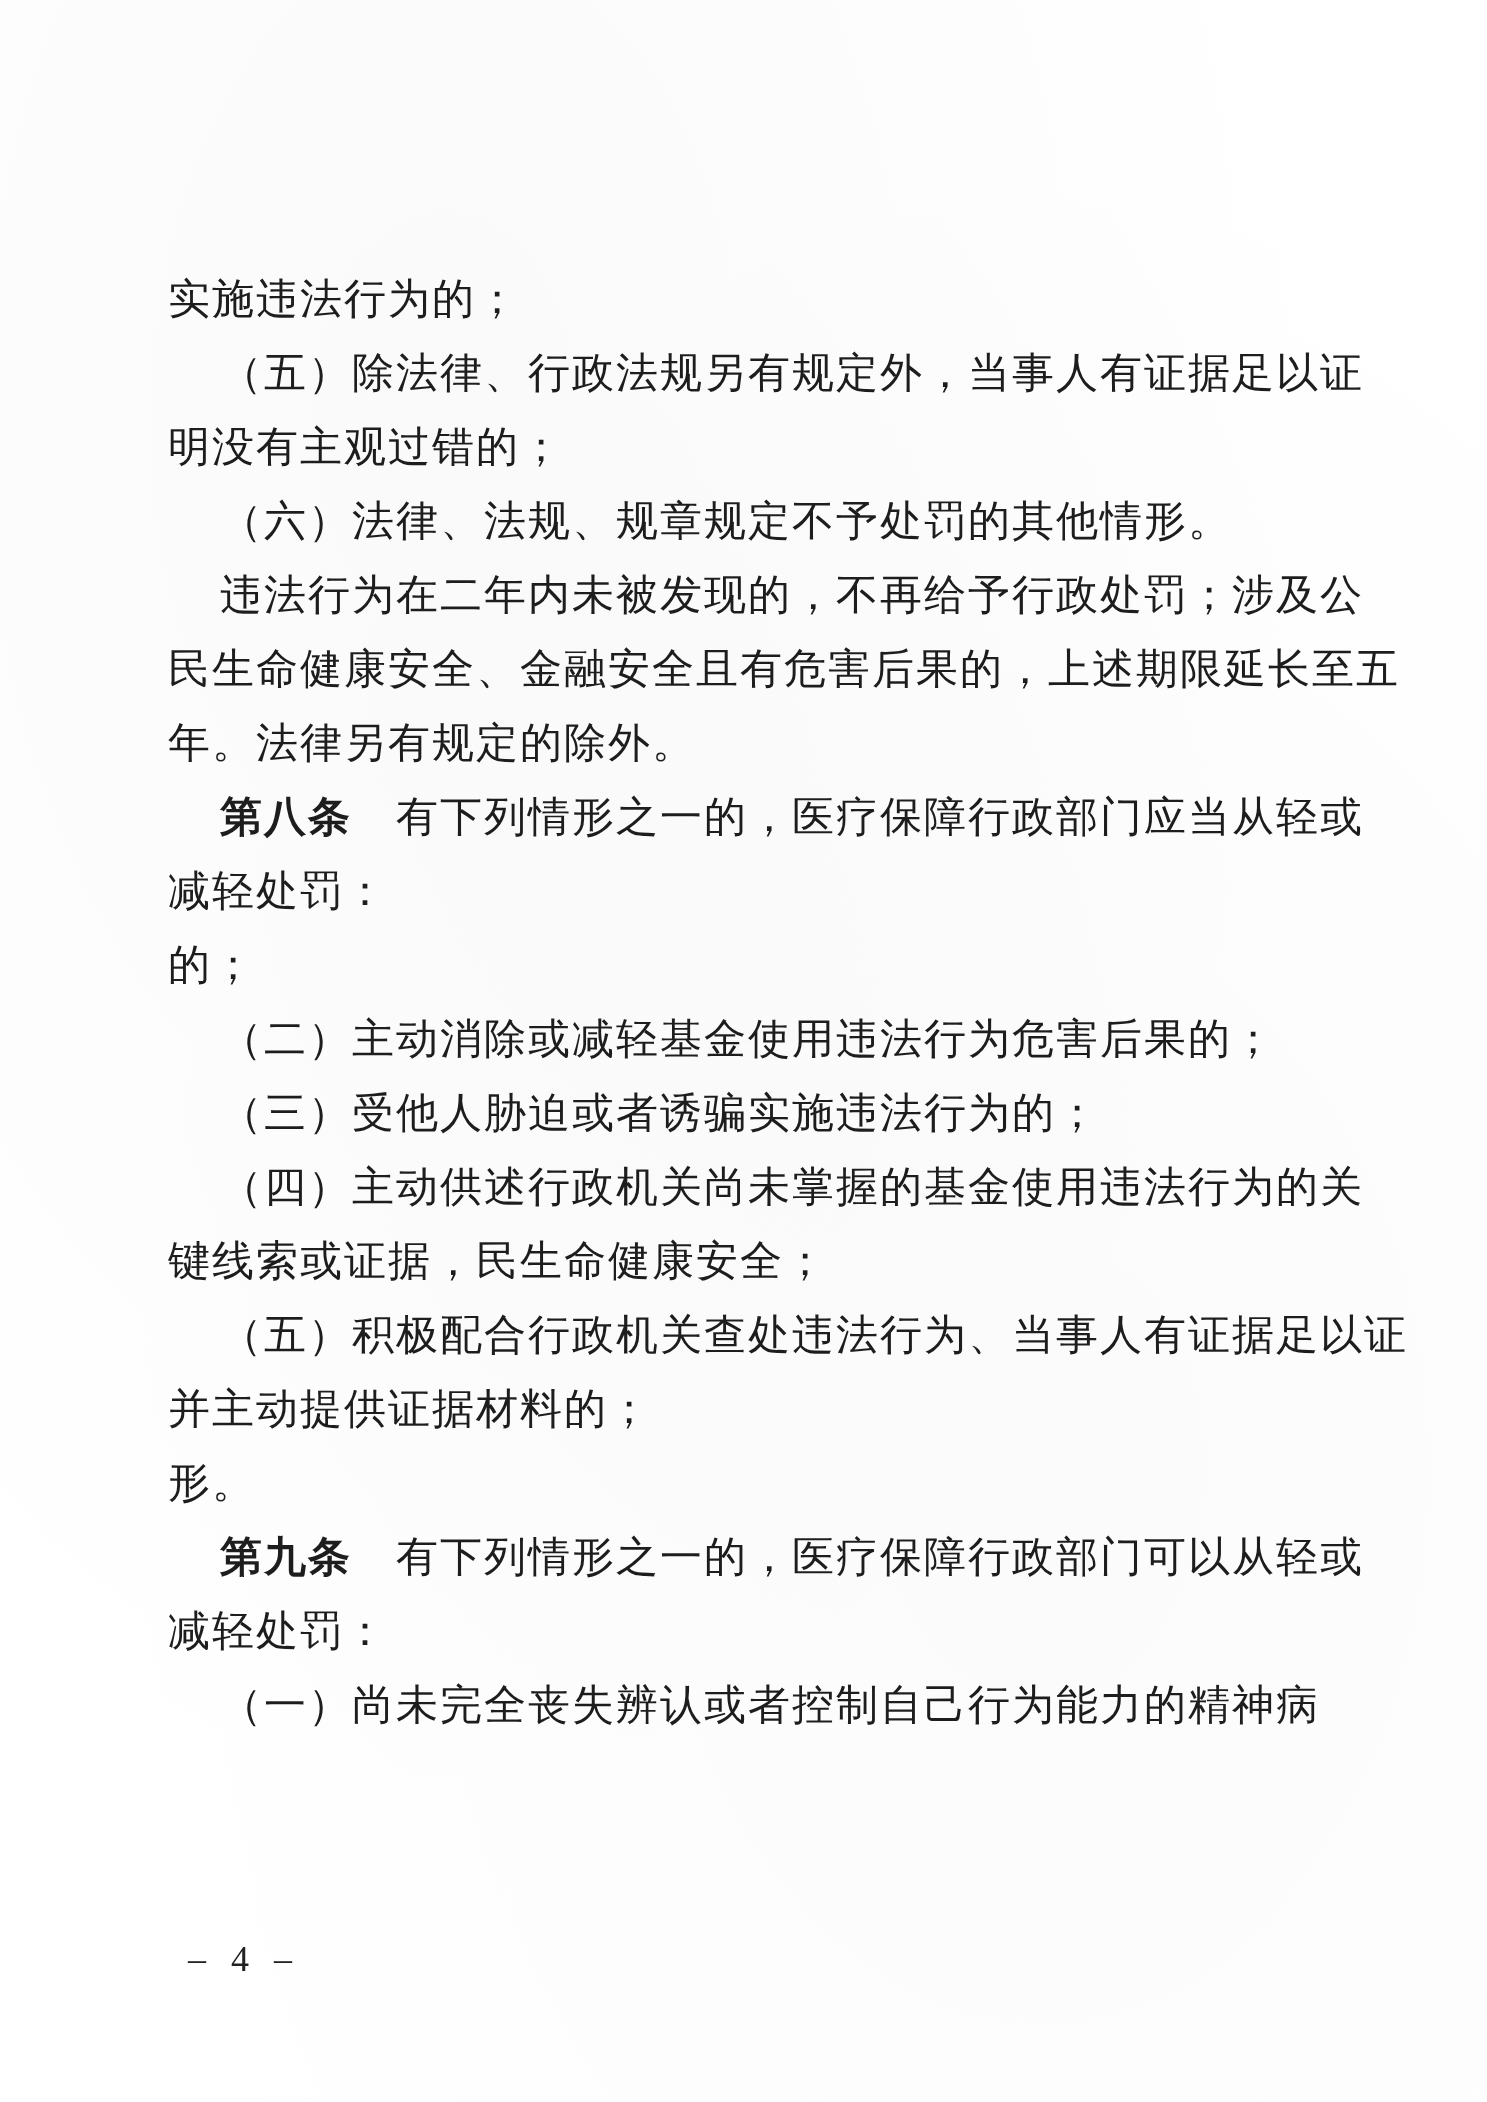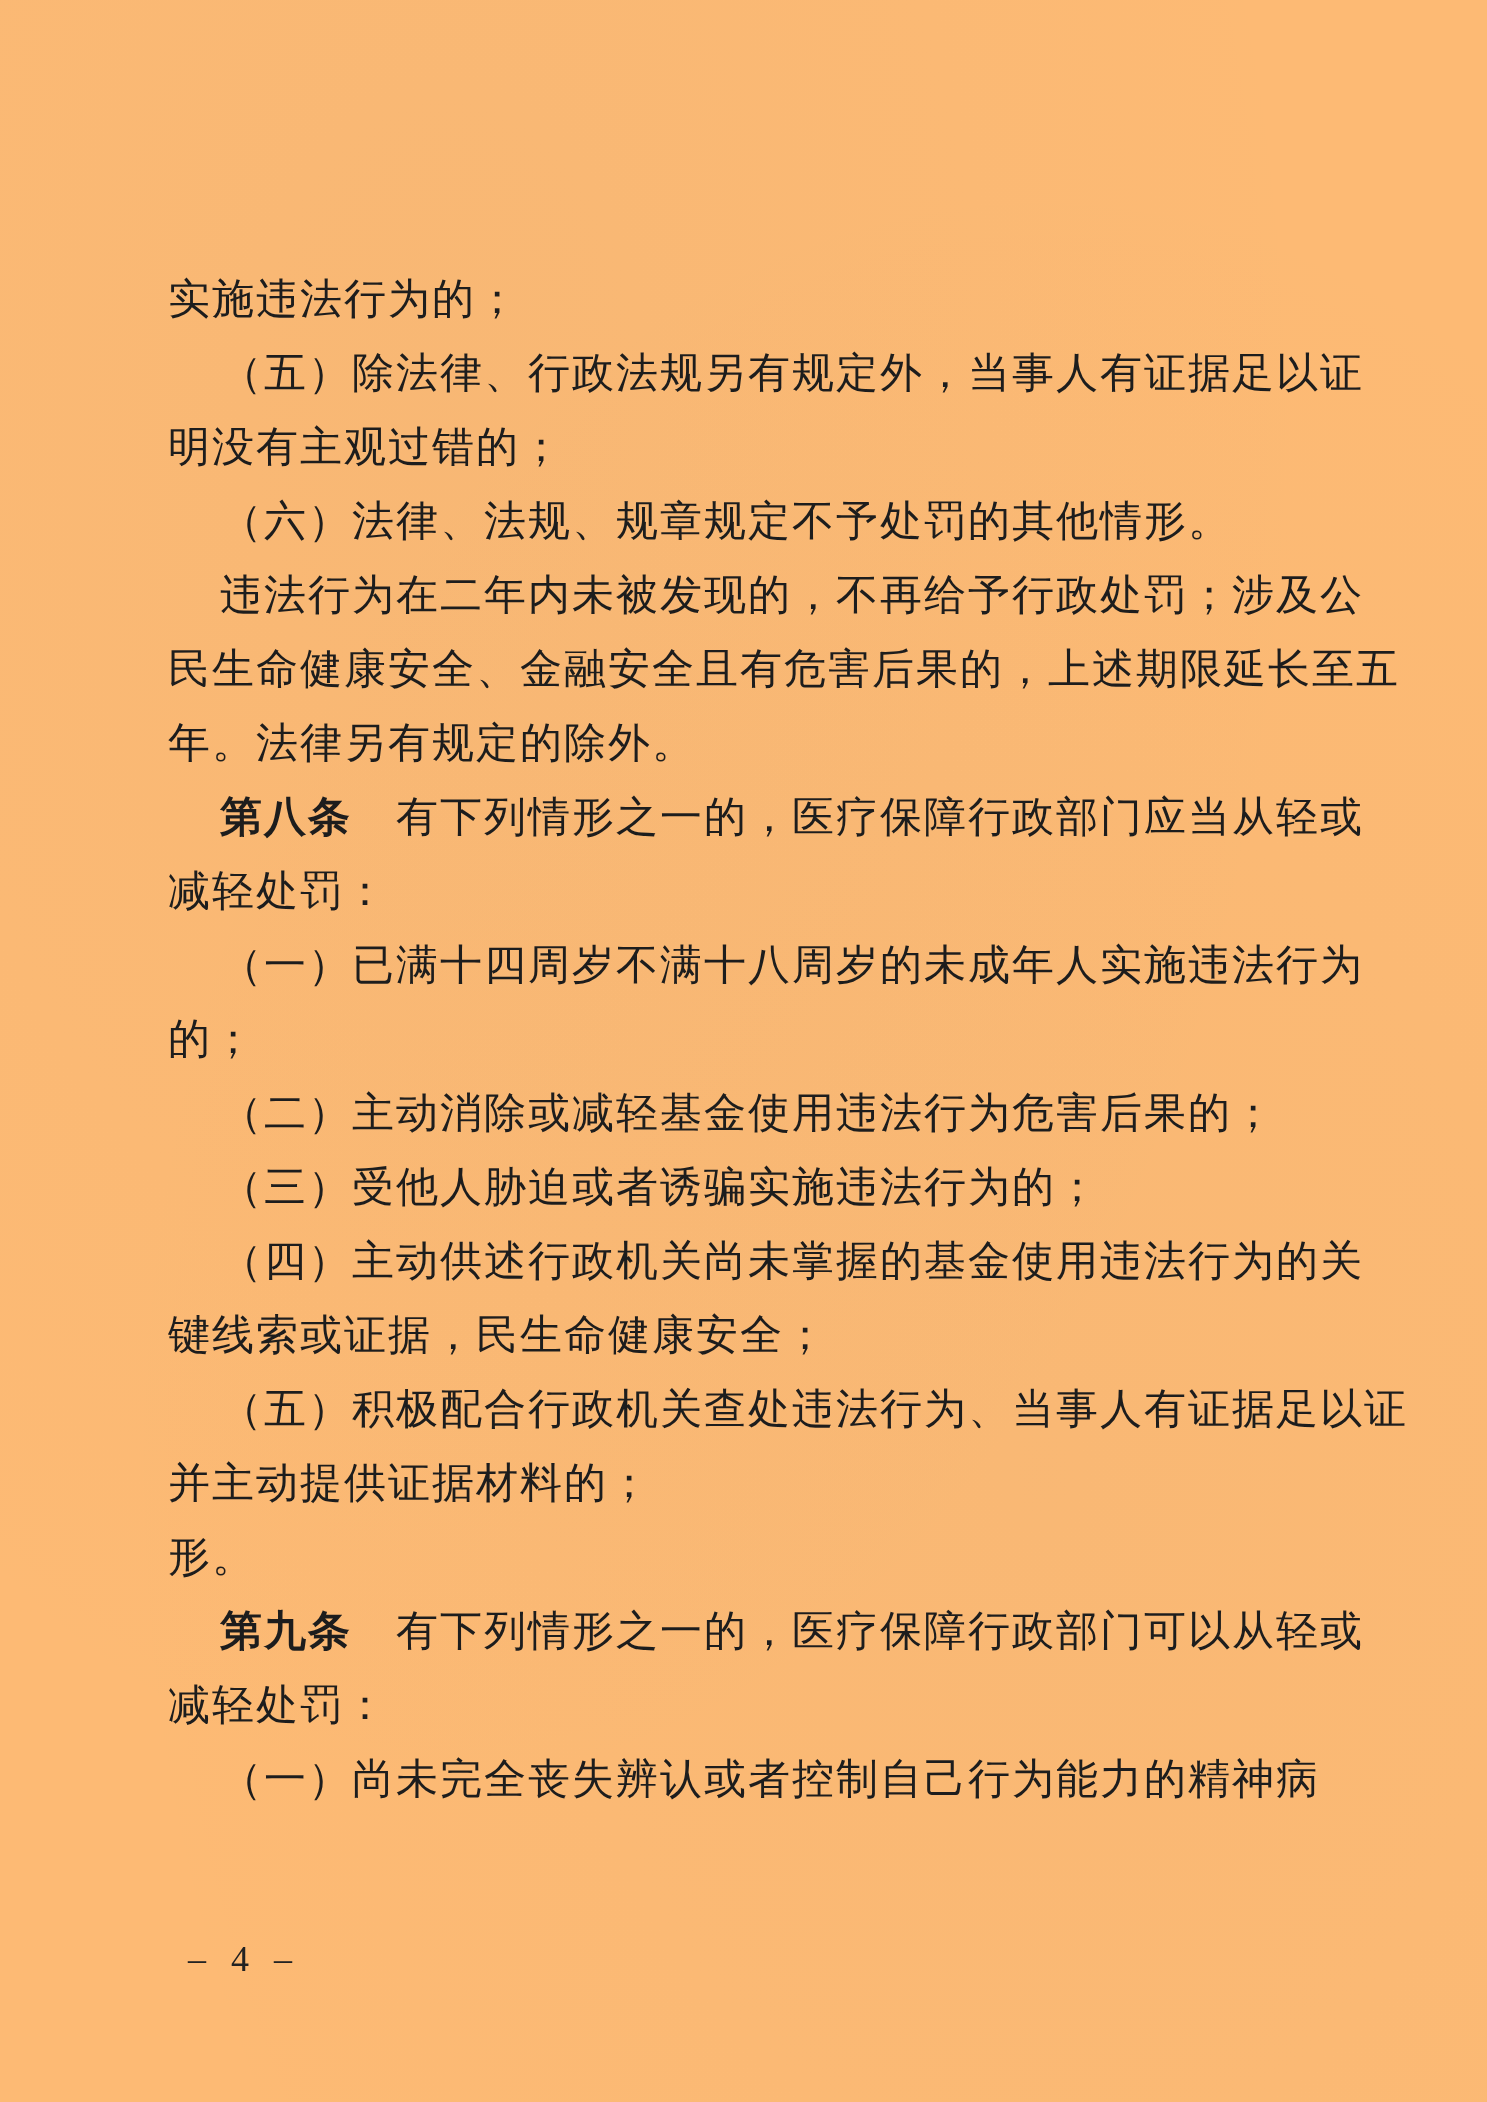--- a/index.html
+++ b/index.html
@@ -5,21 +5,21 @@
   html, body {
     margin: 0;
     padding: 0;
     background: #e9e9e9;
   }
   .page {
     position: relative;
     width: 1487px;
     height: 2102px;
     margin: 0 auto;
-    background: #fdba74;
+    background: #ffffff;
     overflow: hidden;
     font-family: "Liberation Serif", "DejaVu Serif", serif;
     color: #1d1d1d;
   }
   
   .page::before {
     content: "";
     position: absolute;
     inset: 0;
     background:
@@ -63,21 +63,20 @@
   <div class="content">
     <p class="line"><span class="art-num"></span><span>实施违法行为的；</span></p>
     <p class="line indent"><span class="art-num"></span><span>（五）除法律、行政法规另有规定外，当事人有证据足以证</span></p>
     <p class="line"><span class="art-num"></span><span>明没有主观过错的；</span></p>
     <p class="line indent"><span class="art-num"></span><span>（六）法律、法规、规章规定不予处罚的其他情形。</span></p>
     <p class="line indent"><span class="art-num"></span><span>违法行为在二年内未被发现的，不再给予行政处罚；涉及公</span></p>
     <p class="line"><span class="art-num"></span><span>民生命健康安全、金融安全且有危害后果的，上述期限延长至五</span></p>
     <p class="line"><span class="art-num"></span><span>年。法律另有规定的除外。</span></p>
     <p class="line indent"><span class="art-num">第八条</span><span>　有下列情形之一的，医疗保障行政部门应当从轻或</span></p>
     <p class="line"><span class="art-num"></span><span>减轻处罚：</span></p>
-    <p class="line indent"><span class="art-num"></span><span>（一）已满十四周岁不满十八周岁的未成年人实施违法行为</span></p>
     <p class="line"><span class="art-num"></span><span>的；</span></p>
     <p class="line indent"><span class="art-num"></span><span>（二）主动消除或减轻基金使用违法行为危害后果的；</span></p>
     <p class="line indent"><span class="art-num"></span><span>（三）受他人胁迫或者诱骗实施违法行为的；</span></p>
     <p class="line indent"><span class="art-num"></span><span>（四）主动供述行政机关尚未掌握的基金使用违法行为的关</span></p>
     <p class="line"><span class="art-num"></span><span>键线索或证据，民生命健康安全；</span></p>
     <p class="line indent"><span class="art-num"></span><span>（五）积极配合行政机关查处违法行为、当事人有证据足以证</span></p>
     <p class="line"><span class="art-num"></span><span>并主动提供证据材料的；</span></p>
     <p class="line"><span class="art-num"></span><span>形。</span></p>
     <p class="line indent"><span class="art-num">第九条</span><span>　有下列情形之一的，医疗保障行政部门可以从轻或</span></p>
     <p class="line"><span class="art-num"></span><span>减轻处罚：</span></p>

